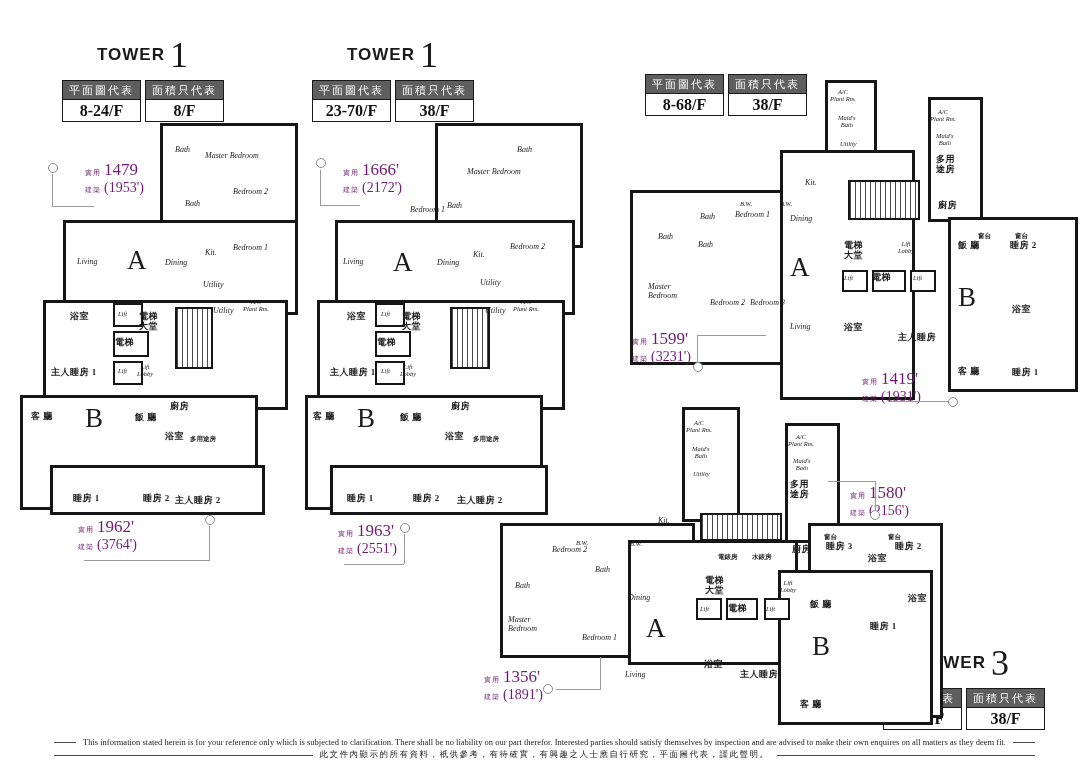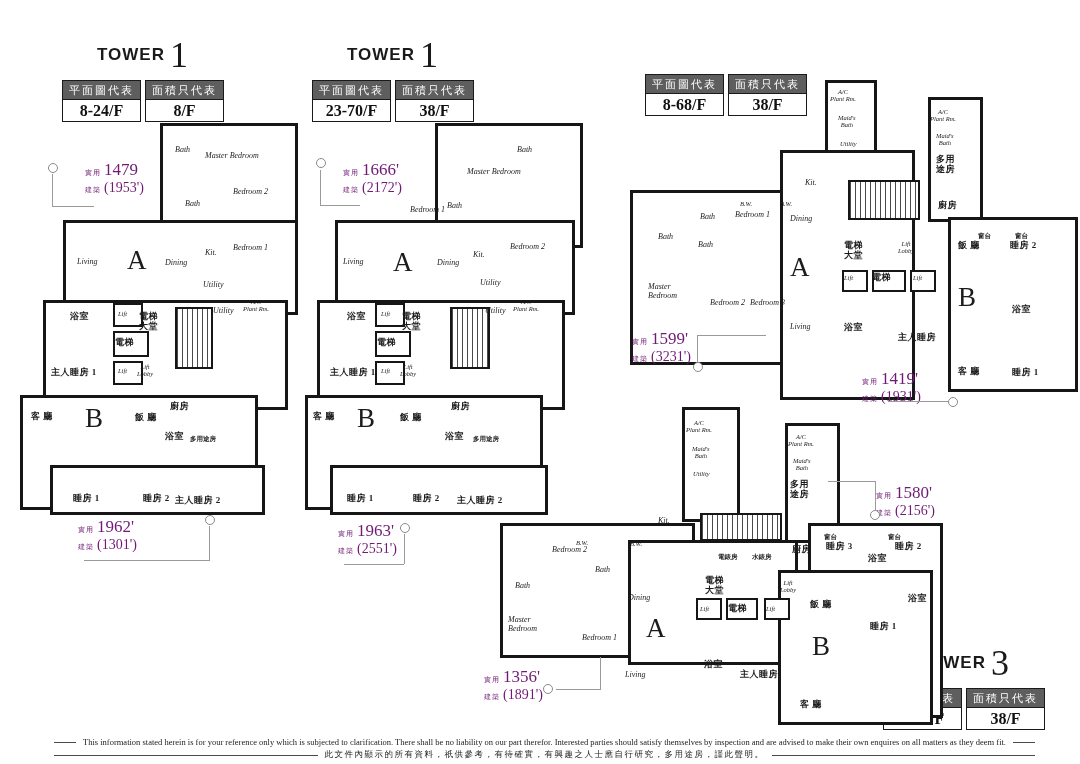--- a/index.html
+++ b/index.html
@@ -318,21 +318,21 @@
       <div class="circ" style="left: 48px; top: 163px;"></div>
       <div class="leader" style="left: 52px; top: 174px; width: 1px; height: 33px;"></div>
       <div class="leader" style="left: 52px; top: 206px; width: 42px; height: 1px;"></div>
       <div class="annot" style="left: 78px; top: 517px;">
         <div class="r">
           <span class="lab">實用</span>
           <span class="v1">1962'</span>
         </div>
         <div class="r">
           <span class="lab">建築</span>
-          <span class="v2">(1301')</span>
+          <span class="v2">(3764')</span>
         </div>
       </div>
       <div class="circ" style="left: 205px; top: 515px;"></div>
       <div class="leader" style="left: 84px; top: 560px; width: 126px; height: 1px;"></div>
       <div class="leader" style="left: 209px; top: 526px; width: 1px; height: 34px;"></div>
       <div class="annot" style="left: 343px; top: 160px;">
         <div class="r">
           <span class="lab">實用</span>
           <span class="v1">1666'</span>
         </div>
@@ -375,21 +375,21 @@
           <span class="lab">實用</span>
           <span class="v1">1419'</span>
         </div>
         <div class="r">
           <span class="lab">建築</span>
           <span class="v2">(1931')</span>
         </div>
       </div>
       <div class="circ" style="left: 948px; top: 397px;"></div>
       <div class="leader" style="left: 888px; top: 401px; width: 60px; height: 1px;"></div>
-      <div class="annot" style="left: 876px; top: 483px;">
+      <div class="annot" style="left: 850px; top: 483px;">
         <div class="r">
           <span class="lab">實用</span>
           <span class="v1">1580'</span>
         </div>
         <div class="r">
           <span class="lab">建築</span>
           <span class="v2">(2156')</span>
         </div>
       </div>
       <div class="circ" style="left: 870px; top: 510px;"></div>
@@ -411,18 +411,18 @@
     </div>
 
   <div class="footer">
     <div class="frow">
       <div class="fline"></div>
       <div class="ftext en">This information stated herein is for your reference only which is subjected to clarification.  There shall be no liability on our part therefor.  Interested parties should satisfy themselves by inspection and are advised to make their own enquires on all matters as they deem fit.</div>
       <div class="fline"></div>
     </div>
     <div class="frow">
       <div class="fline"></div>
-      <div class="ftext zh">此文件內顯示的所有資料，祇供參考，有待確實，有興趣之人士應自行研究，多用途房，謹此聲明。</div>
+      <div class="ftext zh">此文件內顯示的所有資料，祇供參考，有待確實，有興趣之人士應自行研究，平面圖代表，謹此聲明。</div>
       <div class="fline"></div>
     </div>
   </div>
 
 </div>
 
 </body></html>

